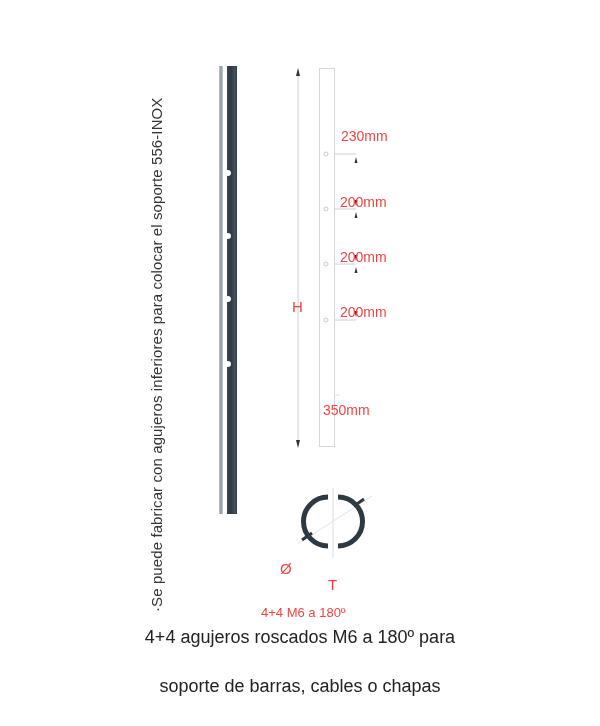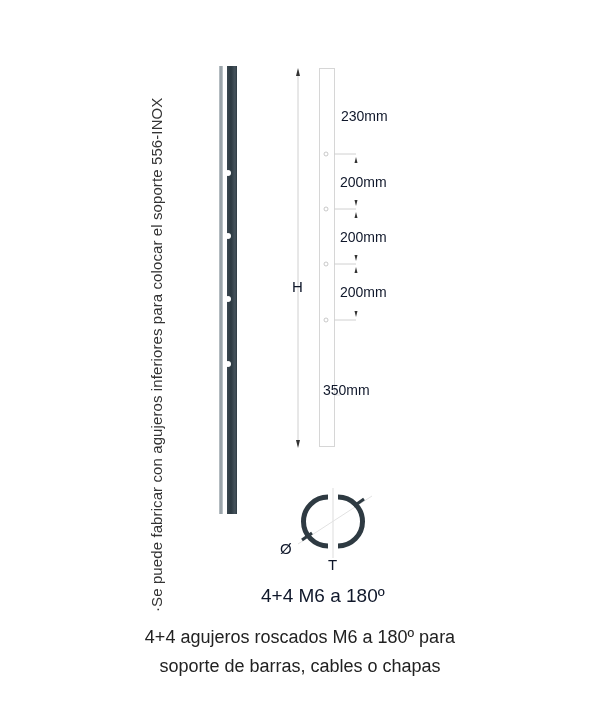--- a/index.html
+++ b/index.html
@@ -11,21 +11,21 @@
   .vtext {
     position: absolute; left: 148px; top: 612px;
     transform-origin: 0 0; transform: rotate(-90deg);
     font-size: 15px; color: #333; white-space: nowrap; letter-spacing: 0.1px;
   }
   .tube-light { position: absolute; left: 219px; top: 66px; width: 4px; height: 448px;
     background: linear-gradient(to right, #bfc6cb, #8f999f 50%, #c9cfd3); }
   .tube-dark { position: absolute; left: 227px; top: 66px; width: 10px; height: 448px;
     background: linear-gradient(to right, #3a464f, #2c3941 40%, #46535c 80%, #2d3a42); }
   .hole { position: absolute; width: 6px; height: 6px; border-radius: 50%; background: #fff; left: 225px; }
-  .dim-label { position: absolute; font-size: 14px; color: #0f172a; white-space: nowrap; }
+  .dim-label { position: absolute; font-size: 14px; color: #ef4444; white-space: nowrap; margin-top: 20px; }
   .caption { position: absolute; left: 0; width: 600px; text-align: center; font-size: 18px; color: #222; line-height: 22px; }
 </style>
 </head>
 <body>
 
 <div class="vtext">·Se puede fabricar con agujeros inferiores para colocar el soporte 556-INOX</div>
 
 <div>
   <div class="tube-light"></div>
   <div class="tube-dark"></div>
@@ -73,16 +73,16 @@
 
 <div class="dim-label" style="left:298px;top:278px;font-size:15px;transform:translateX(-6px)">H</div>
 <div class="dim-label" style="left:341px;top:108px">230mm</div>
 <div class="dim-label" style="left:340px;top:174px">200mm</div>
 <div class="dim-label" style="left:340px;top:229px">200mm</div>
 <div class="dim-label" style="left:340px;top:284px">200mm</div>
 <div class="dim-label" style="left:323px;top:382px">350mm</div>
 
 <div class="dim-label" style="left:280px;top:540px;font-size:15px">Ø</div>
 <div class="dim-label" style="left:328px;top:556px;font-size:15px">T</div>
-<div class="dim-label" style="left:261px;top:585px;font-size:19px">4+4 M6 a 180º</div>
+<div class="dim-label" style="left:261px;top:585px;font-size:13px">4+4 M6 a 180º</div>
 
 <div class="caption" style="top:626px">4+4 agujeros roscados M6 a 180º para</div>
-<div class="caption" style="top:655px">soporte de barras, cables o chapas</div>
+<div class="caption" style="top:675px">soporte de barras, cables o chapas</div>
 
 </body></html>

